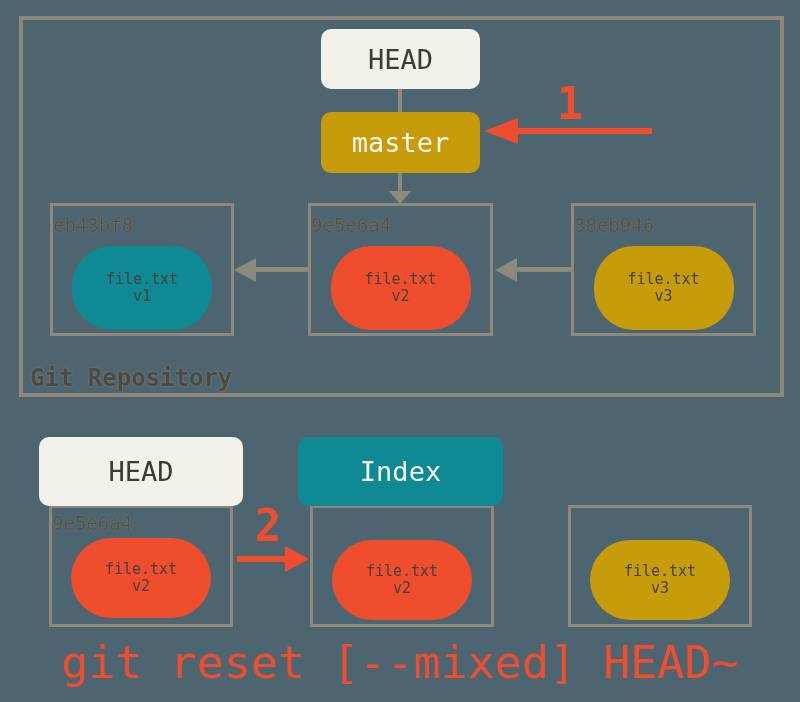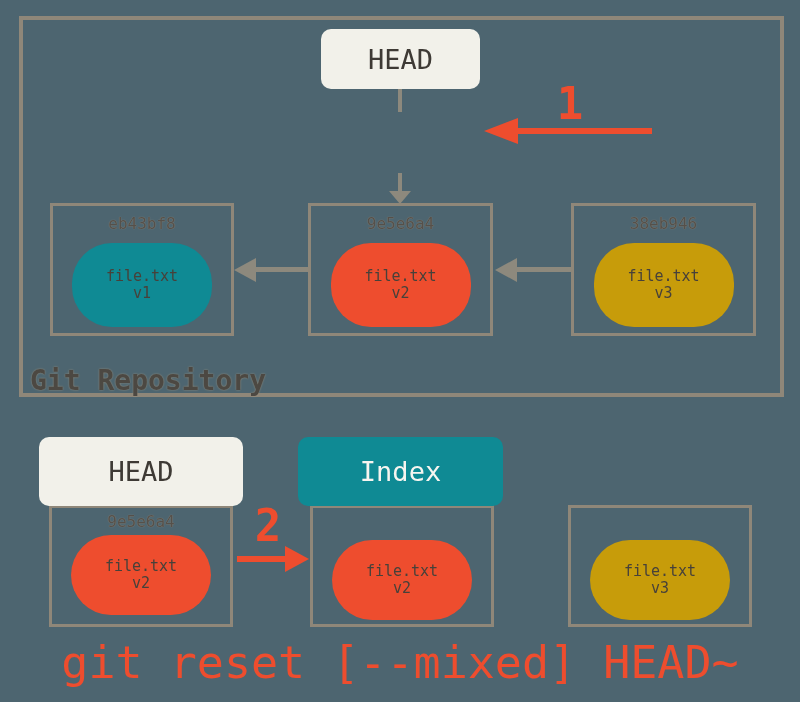--- a/index.html
+++ b/index.html
@@ -9,21 +9,21 @@
   }
   html,body{margin:0;padding:0;background:var(--bg);}
   .stage{
     position:relative;width:800px;height:702px;overflow:hidden;
     background:var(--bg);
     font-family:"DejaVu Sans Mono","Liberation Mono",monospace;
   }
   .abs{position:absolute;box-sizing:border-box;}
   
   .repo-frame{left:19px;top:16px;width:765px;height:381px;border:4px solid var(--border);}
-  .repo-label{left:30px;top:364px;font-size:28px;font-weight:bold;color:var(--label);
+  .repo-label{left:30px;top:364px;font-size:24px;font-weight:bold;color:var(--label);
     text-shadow:0 0 2px #97907f;}
   
   .hdr{display:flex;align-items:center;justify-content:center;text-align:center;border-radius:10px;}
   .hdr-offwhite{background:var(--offwhite);color:var(--dark);}
   .hdr-gold{background:var(--gold);color:var(--white);}
   .hdr-teal{background:var(--teal);color:var(--white);}
   .hdr-red{background:var(--red);color:var(--white);}
   .head-top{left:321px;top:29px;width:159px;height:60px;font-size:27px;}
   .master-box{left:321px;top:112px;width:159px;height:61px;font-size:27px;}
   
@@ -32,21 +32,21 @@
   .line-master-down{left:398px;top:173px;height:19px;}
   .tri{width:0;height:0;}
   .tri-down-gray{left:389px;top:191px;border-left:11px solid transparent;
     border-right:11px solid transparent;border-top:13px solid var(--arrow);}
   .tri-left-gray{border-top:12px solid transparent;border-bottom:12px solid transparent;
     border-right:22px solid var(--arrow);}
   .hshaft-gray{height:5px;background:var(--arrow);}
   
   .commit-box{top:203px;width:185px;height:133px;border:3px solid var(--border);}
   .cb1{left:50px;width:184px;} .cb2{left:308px;} .cb3{left:571px;}
-  .hash-label{margin-top:8px;text-align:center;font-size:16px;color:var(--hash);
+  .hash-label{margin-top:8px;font-size:19px;color:var(--hash);
     text-shadow:0 0 1px #9a9284;}
   .blob{width:140px;height:84px;border-radius:40px;margin:10px auto 0;
     display:flex;flex-direction:column;align-items:center;justify-content:center;
     font-size:15px;line-height:1.15;color:var(--blobtext);}
   .blob-teal{background:var(--teal);}
   .blob-red{background:var(--red);}
   .blob-gold{background:var(--gold);}
   
   .red-shaft{background:var(--red);height:6px;}
   .arrow1-shaft{left:516px;top:128px;width:136px;}
@@ -78,20 +78,23 @@
 
   <div class="abs repo-frame"></div>
   <div class="abs repo-label">Git Repository</div>
 
   <div class="abs hdr hdr-offwhite head-top">
     <span>HEAD</span>
   </div>
 
   <div class="abs vline line-head-master"></div>
 
+  <div class="abs hdr hdr-gold master-box">
+    <span>master</span>
+  </div>
 
   <div class="abs vline line-master-down"></div>
   <div class="abs tri tri-down-gray"></div>
 
   <div class="abs red-shaft arrow1-shaft"></div>
   <div class="abs tri tri-left-red"></div>
   <div class="abs step-num step1">1</div>
 
   <div class="abs commit-box cb1">
     <div class="hash-label">eb43bf8</div>

